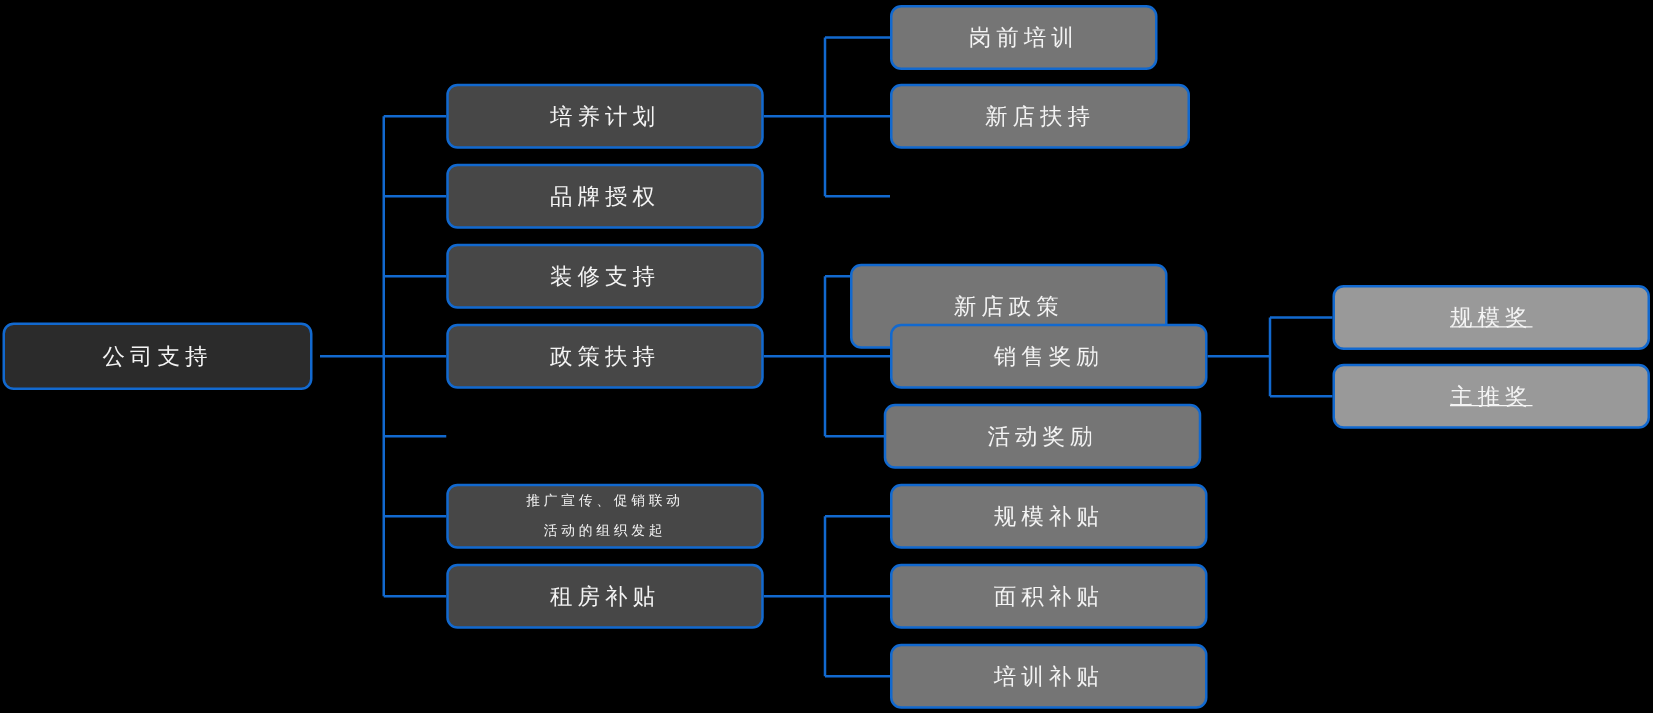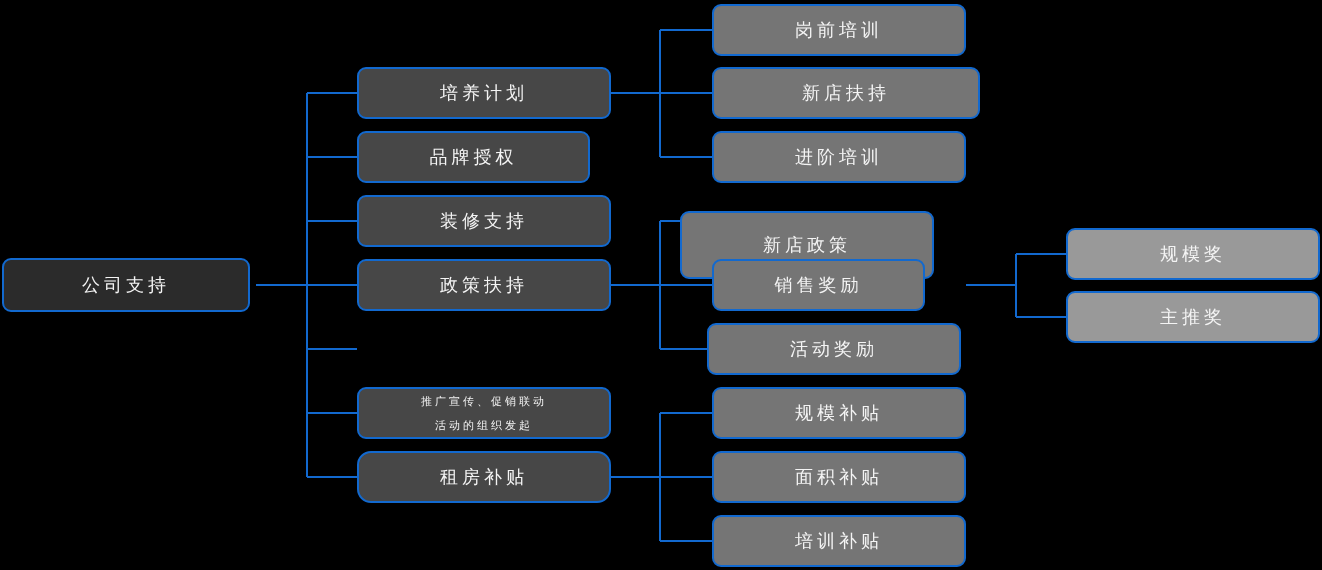--- a/index.html
+++ b/index.html
@@ -35,21 +35,21 @@
     font-size: 18px;
     line-height: 24px;
     letter-spacing: 4px;
     text-align: center;
     white-space: pre-line;
     cursor: default;
   }
   .lv0 { background: var(--fill-root); }
   .lv2 { background: var(--fill-l2); }
   .lv3 { background: var(--fill-l3); }
-  .lv4 { background: var(--fill-l4); }
+  .lv4 { background: var(--fill-l4); text-decoration: underline; }
 </style>
 </head>
 <body>
 
 <div class="canvas">
 
   <svg class="wires" width="1322" height="570" viewBox="0 0 1322 570" aria-hidden="true">
     <path d="M256 285 H307 M307 93 V477 M307 93 H357 M307 157 H357 M307 221 H357 M307 285 H357 M307 349 H357 M307 413 H357 M307 477 H357"></path>
     <path d="M611 93 H660 M660 30 V157 M660 30 H712 M660 93 H712 M660 157 H712"></path>
     <path d="M611 285 H660 M660 221 V349 M660 221 H712 M660 285 H712 M660 349 H712"></path>
@@ -57,51 +57,48 @@
     <path d="M966 285 H1016 M1016 254 V317 M1016 254 H1066 M1016 317 H1066"></path>
   </svg>
 
   <div class="node lv0" style="left:2px; top:258px; width:248px; height:54px;">
     <span>公司支持</span>
   </div>
 
   <div class="node lv2" style="left:357px; top:67px; width:254px; height:52px;">
     <span>培养计划</span>
   </div>
-  <div class="node lv2" style="left:357px; top:131px; width:233px; height:52px;">
+  <div class="node lv2" style="left:357px; top:131px; width:254px; height:52px;">
     <span>品牌授权</span>
   </div>
   <div class="node lv2" style="left:357px; top:195px; width:254px; height:52px;">
     <span>装修支持</span>
   </div>
   <div class="node lv2" style="left:357px; top:259px; width:254px; height:52px;">
     <span>政策扶持</span>
   </div>
   <div class="node lv2" style="left:357px; top:387px; width:254px; height:52px; font-size:11px; letter-spacing:3px;">
     <span>推广宣传、促销联动
 活动的组织发起</span>
   </div>
-  <div class="node lv2" style="left:357px; top:451px; width:254px; height:52px;border-radius:14px;">
+  <div class="node lv2" style="left:357px; top:451px; width:254px; height:52px;">
     <span>租房补贴</span>
   </div>
 
-  <div class="node lv3" style="left:712px; top:4px; width:254px; height:52px;">
+  <div class="node lv3" style="left:712px; top:4px; width:214px; height:52px;">
     <span>岗前培训</span>
   </div>
-  <div class="node lv3" style="left:712px; top:67px; width:268px; height:52px;">
+  <div class="node lv3" style="left:712px; top:67px; width:240px; height:52px;">
     <span>新店扶持</span>
-  </div>
-  <div class="node lv3" style="left:712px; top:131px; width:254px; height:52px;">
-    <span>进阶培训</span>
   </div>
 
   <div class="node lv3" style="left:680px; top:195px; width:254px; height:68px;margin-top:16px;">
     <span>新店政策</span>
   </div>
-  <div class="node lv3" style="left:712px; top:259px; width:213px; height:52px;">
+  <div class="node lv3" style="left:712px; top:259px; width:254px; height:52px;">
     <span>销售奖励</span>
   </div>
   <div class="node lv3" style="left:707px; top:323px; width:254px; height:52px;">
     <span>活动奖励</span>
   </div>
 
   <div class="node lv3" style="left:712px; top:387px; width:254px; height:52px;">
     <span>规模补贴</span>
   </div>
   <div class="node lv3" style="left:712px; top:451px; width:254px; height:52px;">

